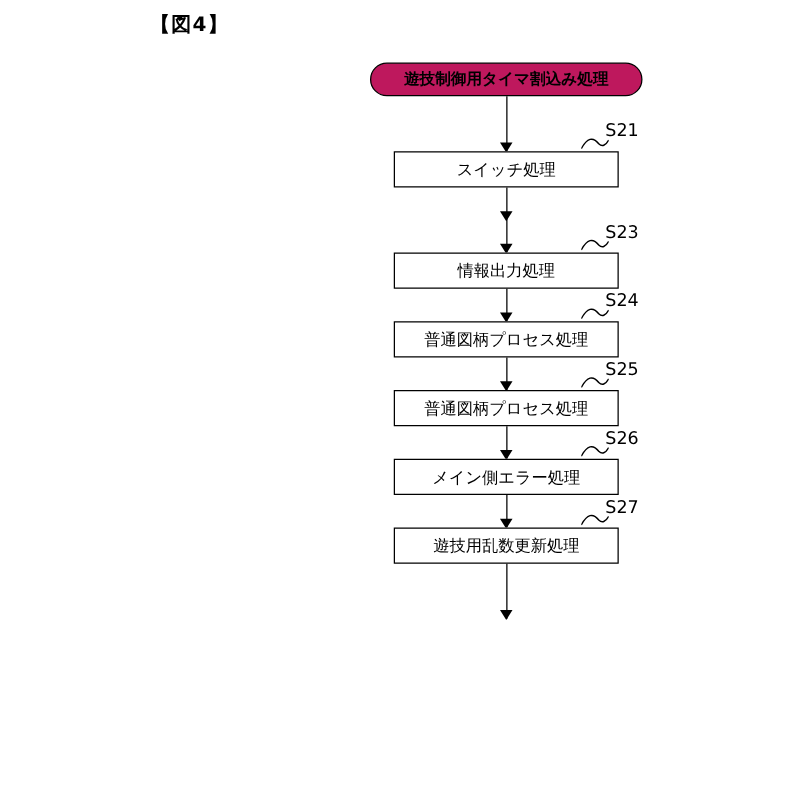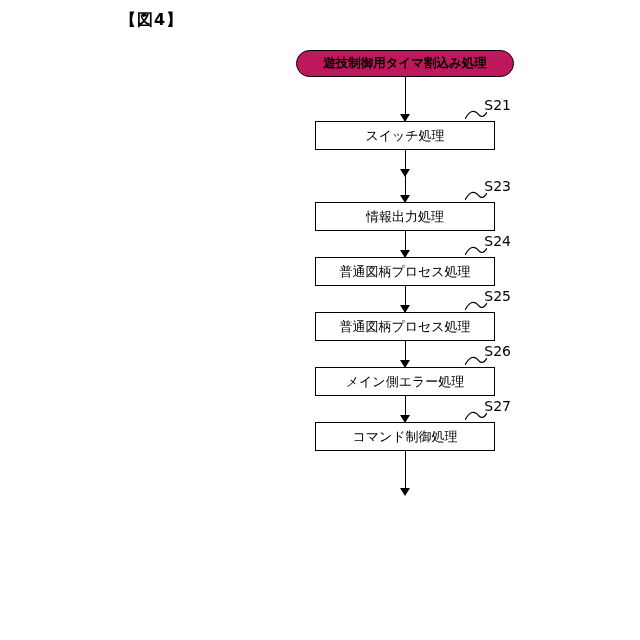--- a/index.html
+++ b/index.html
@@ -178,21 +178,21 @@
     </div>
 
     <div class="arrow"></div>
 
     <div class="step-wrap">
       <span class="step-id">S27</span>
       <svg class="squiggle" width="22" height="12" viewBox="0 0 22 12">
           <path d="M0,10 Q7,-3 14,6 Q18,10 22,3" fill="none" stroke="#000" stroke-width="1.2"></path>
         </svg>
       <div class="box">
-        <span>コマンド制御処理</span>
+        <span>遊技用乱数更新処理</span>
       </div>
     </div>
 
     <div class="arrow long"></div>
 
 
   </div>
 </div>
 
 </body></html>

